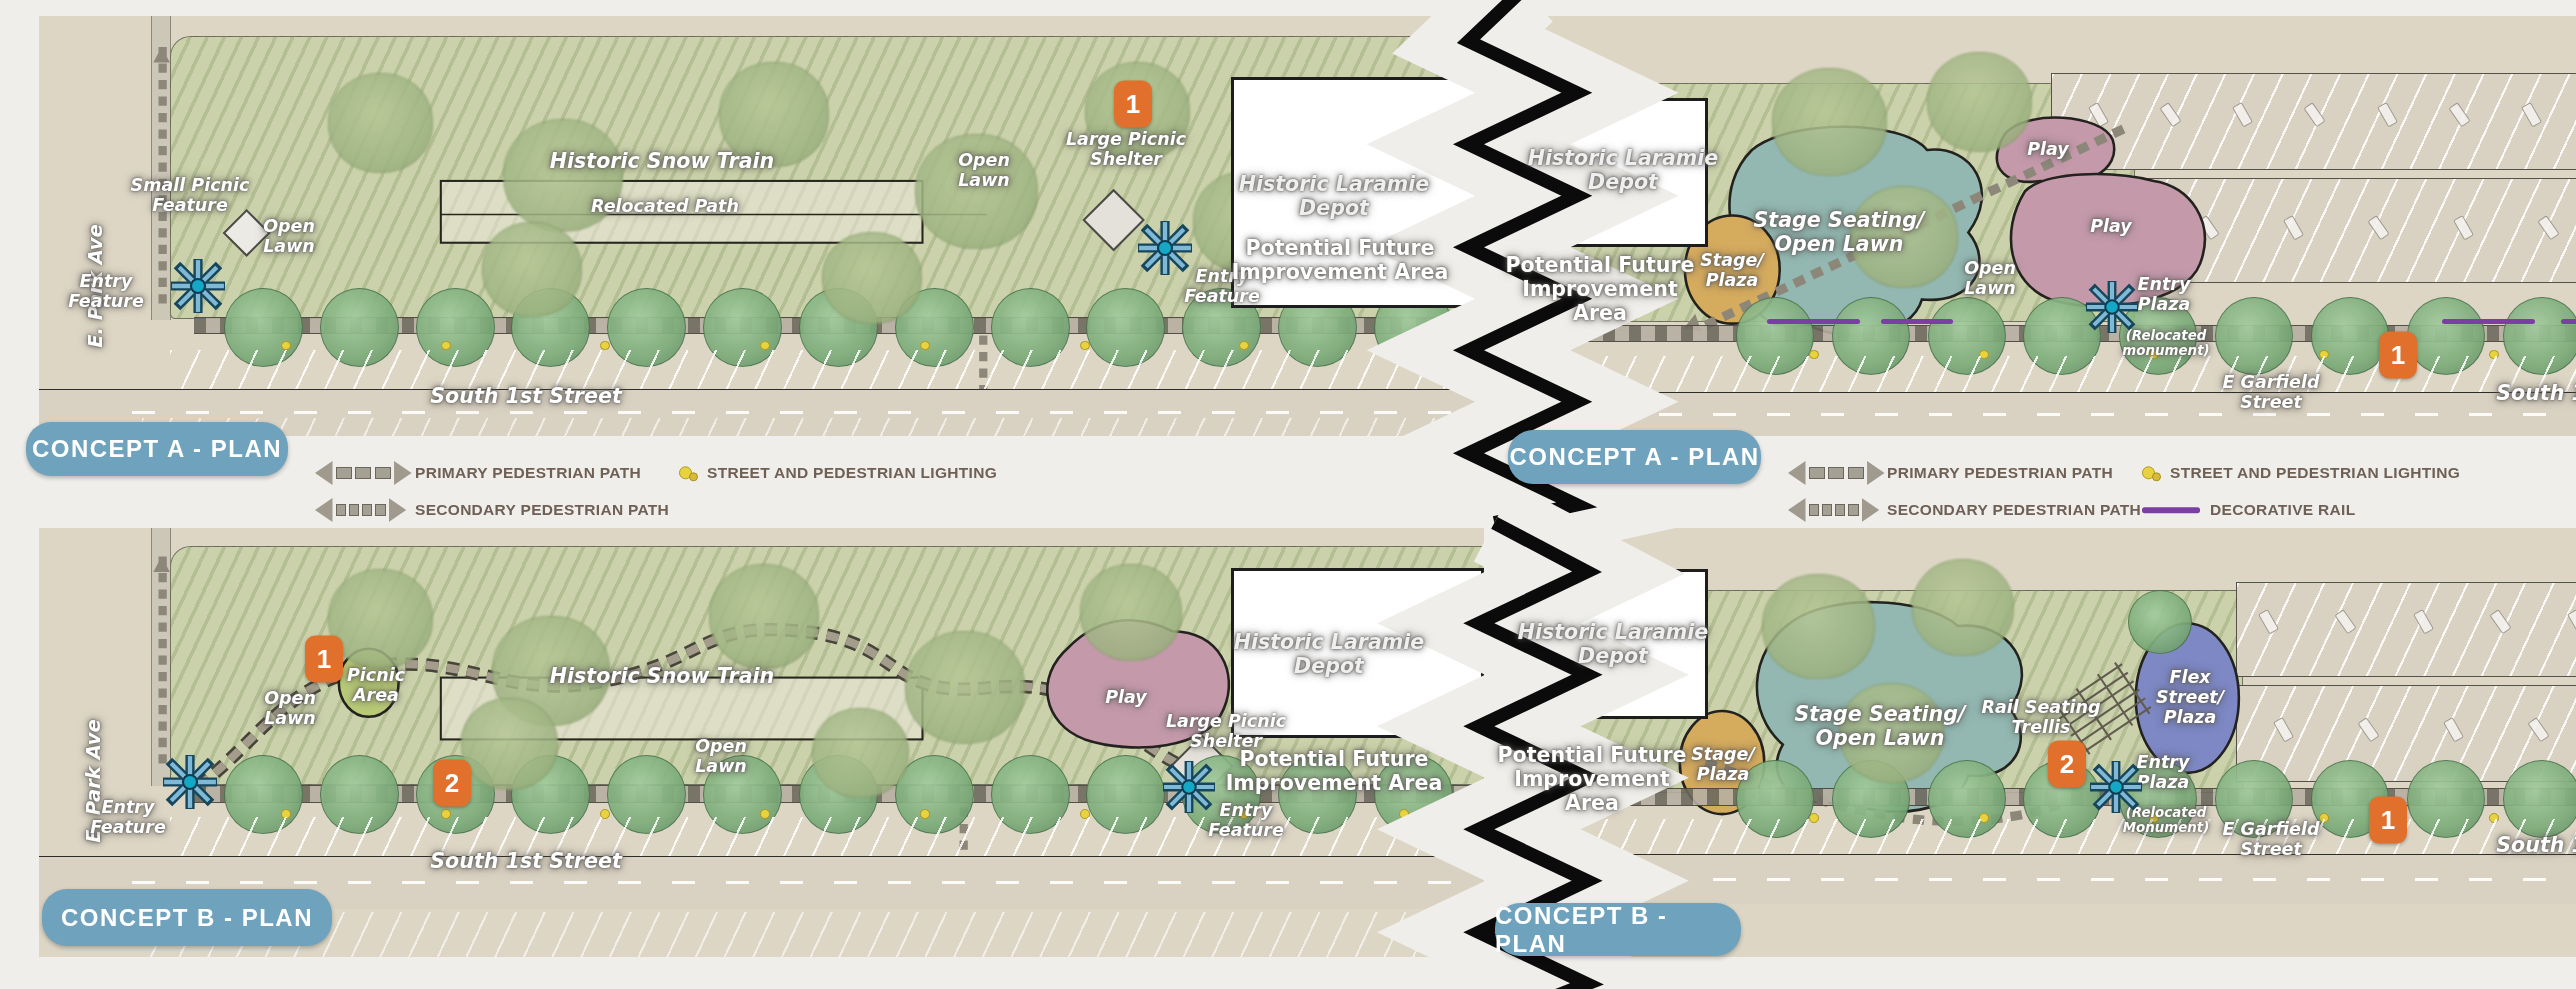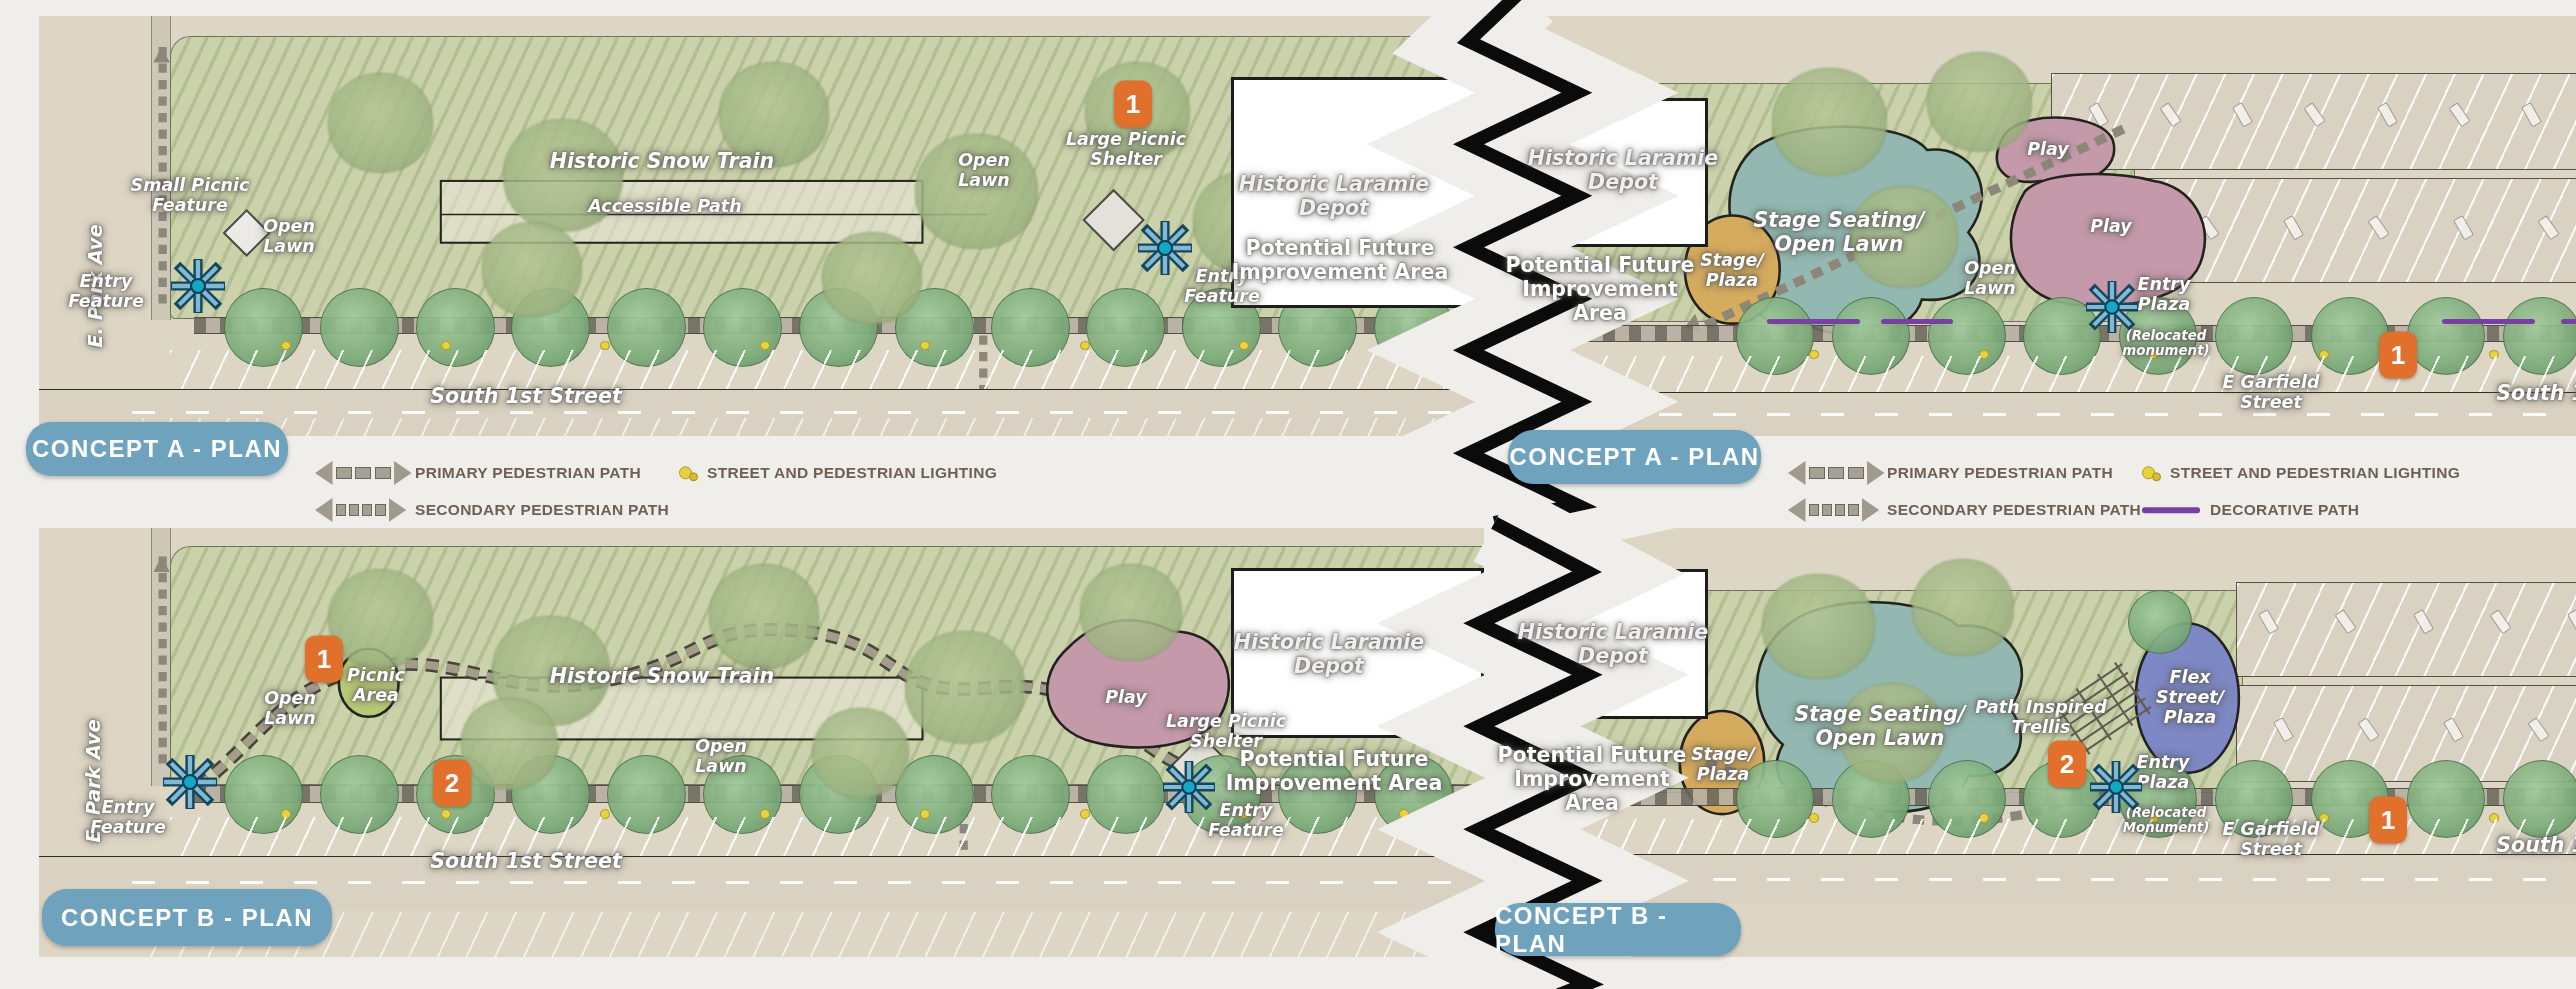--- a/index.html
+++ b/index.html
@@ -339,21 +339,21 @@
     <div class="lbl" style="left:190px;top:195px;">Small Picnic
 Feature</div>
     <div class="lbl" style="left:289px;top:236px;">Open
 Lawn</div>
     <div class="lbl" style="left:106px;top:291px;">Entry
 Feature</div>
     <svg class="snow" style="left:198px;top:286px;" width="54" height="54" viewBox="0 0 104 104">
         <use href="#sym-snow"></use>
       </svg>
     <div class="lbl big" style="left:662px;top:161px;">Historic Snow Train</div>
-    <div class="lbl" style="left:665px;top:206px;">Accessible Path</div>
+    <div class="lbl" style="left:665px;top:206px;">Relocated Path</div>
     <div class="lbl" style="left:984px;top:170px;">Open
 Lawn</div>
     <div class="marker" style="left:1133px;top:104px;">1</div>
     <div class="lbl" style="left:1126px;top:149px;">Large Picnic
 Shelter</div>
     <svg class="snow" style="left:1165px;top:248px;" width="54" height="54" viewBox="0 0 104 104">
         <use href="#sym-snow"></use>
       </svg>
     <div class="lbl" style="left:1222px;top:286px;">Entry
 Feature</div>
@@ -420,21 +420,21 @@
 
     <div class="lbl big" style="left:1613px;top:644px;color:#efefef;">Historic Laramie
 Depot</div>
     <div class="lbl plain" style="left:1592px;top:779px;">Potential Future
 Improvement
 Area</div>
     <div class="lbl" style="left:1723px;top:764px;">Stage/
 Plaza</div>
     <div class="lbl big" style="left:1880px;top:726px;">Stage Seating/
 Open Lawn</div>
-    <div class="lbl" style="left:2041px;top:717px;">Path Inspired
+    <div class="lbl" style="left:2041px;top:717px;">Rail Seating
 Trellis</div>
     <div class="lbl" style="left:2190px;top:697px;">Flex
 Street/
 Plaza</div>
     <div class="marker" style="left:2067px;top:764px;">2</div>
     <svg class="snow" style="left:2116px;top:787px;" width="52" height="52" viewBox="0 0 100 100">
         <use href="#sym-snow"></use>
       </svg>
     <div class="lbl" style="left:2163px;top:772px;">Entry
 Plaza</div>
@@ -490,19 +490,19 @@
     <span class="dashS"></span>
       <span class="dashS"></span>
       <span class="dashS"></span>
       <span class="dashS"></span>
     <span class="arrR"></span>
   </div>
   <div class="ltext" style="left:1887px;top:510px;">SECONDARY PEDESTRIAN PATH</div>
   <div class="licon" style="left:2142px;top:510px;">
     <span class="railicon"></span>
   </div>
-  <div class="ltext" style="left:2210px;top:510px;">DECORATIVE PATH</div>
+  <div class="ltext" style="left:2210px;top:510px;">DECORATIVE RAIL</div>
 
   <div class="badge" style="left:42px;top:889px;width:290px;height:57px;">CONCEPT B - PLAN</div>
   <div class="badge" style="left:1495px;top:903px;width:246px;height:53px;">CONCEPT B - PLAN</div>
 
 </div>
 
 
 </body></html>

